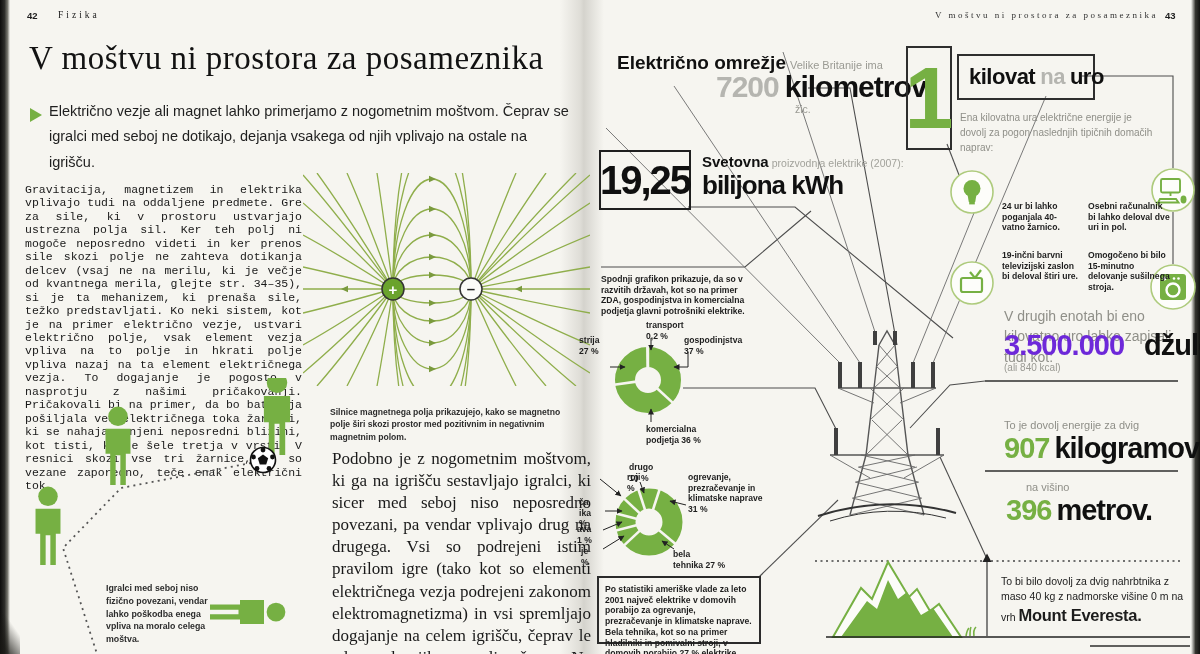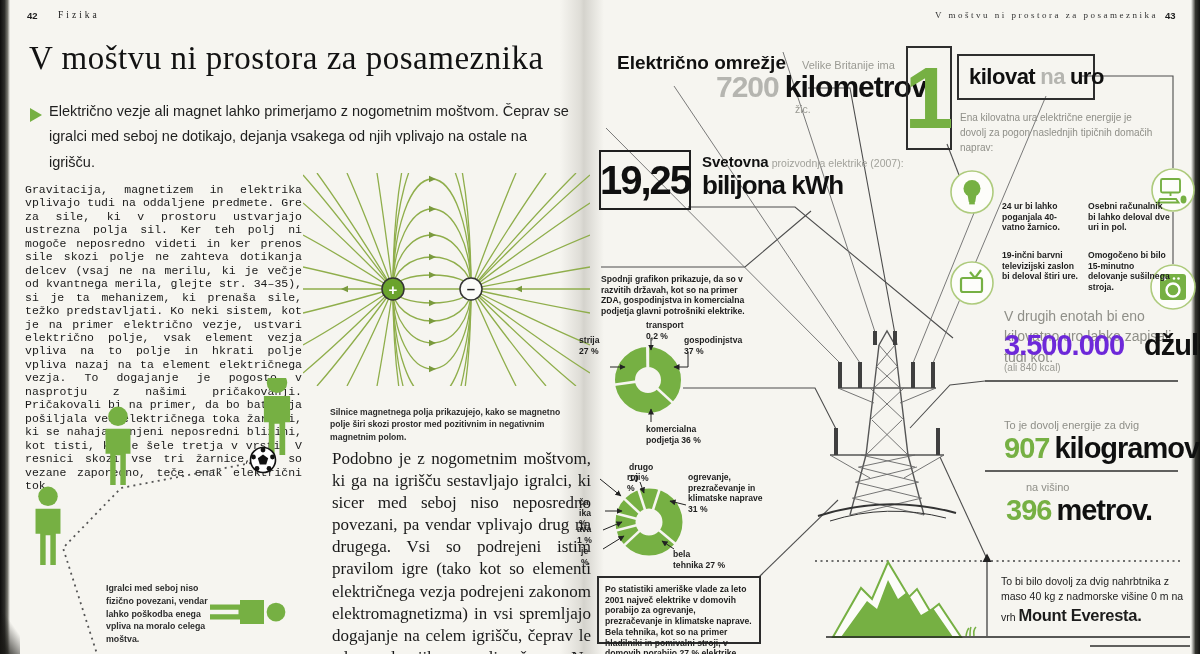--- a/index.html
+++ b/index.html
@@ -22,21 +22,21 @@
   #field-wrap{left:303px;top:173px;}
   #field-caption{left:330px;top:406px;width:245px;font-size:8.6px;font-weight:bold;line-height:1.45;color:#2d2d2d;}
   #para2{left:332px;top:448px;width:259px;font-family:"Liberation Serif",serif;font-size:17px;line-height:1.3;text-align:justify;color:#191919;}
   #players-wrap{left:18px;top:378px;}
   #players-caption{left:106px;top:582px;width:116px;font-size:8.8px;font-weight:bold;line-height:1.45;color:#2d2d2d;}
   
   #header-r{left:780px;top:10px;width:378px;text-align:right;font-family:"Liberation Serif",serif;font-size:9px;letter-spacing:2.5px;color:#333;}
   #pageno-r{left:1165px;top:10px;font-size:9.5px;font-weight:bold;}
   #info-wrap{left:578px;top:0;}
   #net-title{left:617px;top:52px;font-size:19px;font-weight:bold;color:#101010;}
-  #net-title .rest{font-size:11px;font-weight:normal;color:#9a9a93;margin-left:16px;letter-spacing:0;}
+  #net-title .rest{font-size:11px;font-weight:normal;color:#9a9a93;margin-left:4px;letter-spacing:0;}
   #net-row{left:716px;top:70px;font-size:30px;font-weight:bold;letter-spacing:-1px;color:#101010;}
   #net-row .val{color:#b5b5b0;margin-right:6px;}
   #net-suffix{left:795px;top:103px;font-size:10.5px;color:#9a9a93;}
   #world-box{left:599px;top:150px;width:88px;height:56px;border:2px solid #1f1f1f;display:flex;align-items:center;justify-content:center;font-size:40px;font-weight:bold;letter-spacing:-2px;color:#101010;}
   #world-label{left:702px;top:153px;font-size:15px;font-weight:bold;color:#101010;}
   #world-label .rest{font-size:10.5px;font-weight:normal;color:#a2a29b;margin-left:3px;}
   #world-unit{left:702px;top:170px;font-size:26px;font-weight:bold;letter-spacing:-1px;color:#101010;}
   .note{font-size:8.6px;font-weight:bold;line-height:1.25;color:#1e1e1e;}
   #chart-note{left:601px;top:274px;width:158px;}
   #lbl-transport{left:646px;top:320px;}

